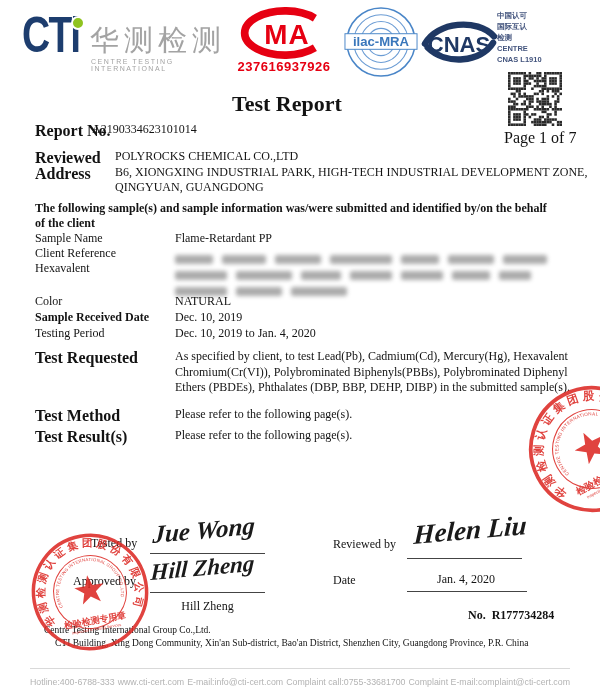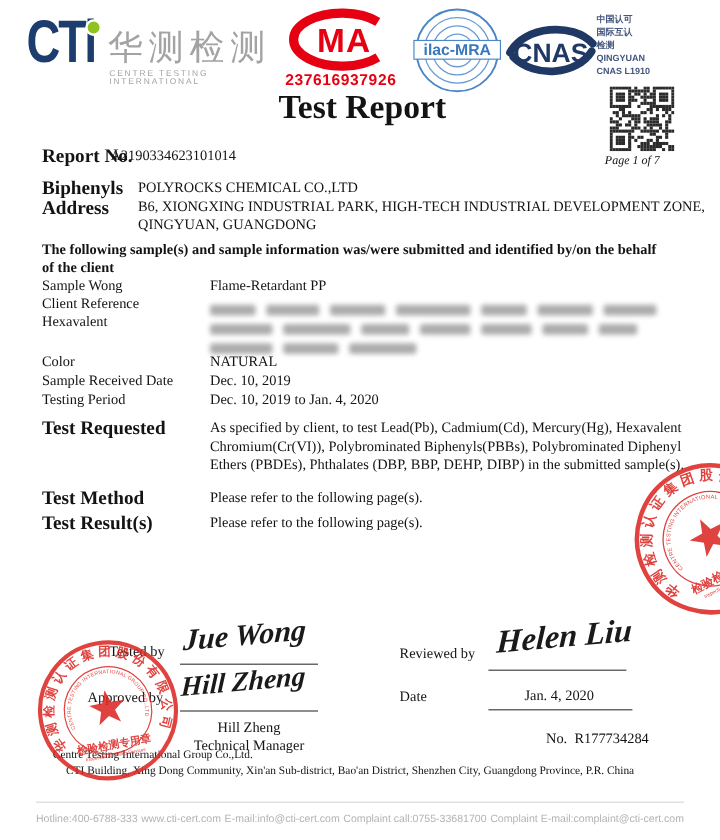--- a/index.html
+++ b/index.html
@@ -9,24 +9,24 @@
   .lb{font-weight:bold;font-size:16px;}
   .val{font-size:12px;}
   
   .cti-brand{font-family:"Liberation Sans",sans-serif;font-weight:800;font-size:50px;
              color:#1d3d6e;line-height:1;letter-spacing:-2px;transform:scaleX(.78);transform-origin:left top;}
   .cti-dot{position:absolute;width:10px;height:10px;border-radius:50%;background:#8fc31f;border:2px solid #fff;}
   .cti-cn{font-family:"Liberation Sans",sans-serif;color:#a3a3a3;font-size:29px;line-height:1;letter-spacing:5px;font-weight:500;}
   .cti-sub{font-family:"Liberation Sans",sans-serif;color:#a3a3a3;font-size:7px;letter-spacing:1.55px;}
   .cma-num{font-family:"Liberation Sans",sans-serif;font-weight:bold;font-size:13px;color:#e60012;
            letter-spacing:.5px;width:100px;text-align:center;}
-  .report-title{font-size:28px;font-weight:bold;}
+  .report-title{font-size:22px;font-weight:bold;margin-top:17px;}
   .cnas-lines div{font-family:"Liberation Sans",sans-serif;font-size:7.5px;font-weight:bold;
                   color:#44557e;line-height:11px;}
-  .page-label{font-size:10px;font-style:italic;}
+  .page-label{font-size:16px;}
   .statement{font-weight:bold;font-size:12px;line-height:15px;width:524px;}
   .wrapval{line-height:15.5px;}
   
   .blur-row{height:16px;white-space:nowrap;}
   .blur-row i{display:inline-block;height:9px;background:#8c8c8c;margin-right:9px;border-radius:2px;
               filter:blur(2px);opacity:.72;vertical-align:middle;}
   
   .sig{font-style:italic;font-weight:bold;color:#1a1a1a;white-space:nowrap;
        transform:rotate(-5deg) skewX(-8deg);transform-origin:left bottom;}
   .sig-line{border-top:1.2px solid #444;height:0;}
@@ -70,21 +70,21 @@
   <svg class="abs" style="left:420px;top:18px;" width="78" height="46" viewBox="0 0 84 50">
     <path d="M 5 28 C 18 4, 62 0, 80 20" fill="none" stroke="#1f3864" stroke-width="7" stroke-linecap="round"></path>
     <path d="M 8 32 C 28 52, 66 48, 79 27" fill="none" stroke="#1f3864" stroke-width="7" stroke-linecap="round"></path>
     <text x="42" y="37" text-anchor="middle" font-family="Liberation Sans,sans-serif" font-weight="bold" font-size="24" fill="#1f3864">CNAS</text>
   </svg>
 
   <div class="abs cnas-lines" style="left:497px;top:10px;">
     <div>中国认可</div>
     <div>国际互认</div>
     <div>检测</div>
-    <div>QINGYUAN</div>
+    <div>CENTRE</div>
     <div>CNAS L1910</div>
   </div>
 
   <div class="abs" style="left:508px;top:72px;width:54px;height:54px;" id="qr"><svg width="54" height="54" xmlns="http://www.w3.org/2000/svg">
         <rect x="0.00" y="0.00" width="2.57" height="2.57" fill="#2a2a2a"></rect>
         <rect x="2.57" y="0.00" width="2.57" height="2.57" fill="#2a2a2a"></rect>
         <rect x="5.14" y="0.00" width="2.57" height="2.57" fill="#2a2a2a"></rect>
         <rect x="7.71" y="0.00" width="2.57" height="2.57" fill="#2a2a2a"></rect>
         <rect x="10.29" y="0.00" width="2.57" height="2.57" fill="#2a2a2a"></rect>
         <rect x="12.86" y="0.00" width="2.57" height="2.57" fill="#2a2a2a"></rect>
@@ -328,46 +328,46 @@
         <rect x="36.00" y="51.43" width="2.57" height="2.57" fill="#2a2a2a"></rect>
         <rect x="43.71" y="51.43" width="2.57" height="2.57" fill="#2a2a2a"></rect>
         <rect x="48.86" y="51.43" width="2.57" height="2.57" fill="#2a2a2a"></rect>
         <rect x="51.43" y="51.43" width="2.57" height="2.57" fill="#2a2a2a"></rect>
       </svg></div>
   <div class="abs page-label" style="left:504px;top:129px;">Page 1 of 7</div>
 
   <div class="abs lb" style="left:35px;top:122px;">Report No.</div>
   <div class="abs val" style="left:92px;top:122px;">A2190334623101014</div>
 
-  <div class="abs lb" style="left:35px;top:149px;">Biphenyls</div>
+  <div class="abs lb" style="left:35px;top:149px;">Reviewed</div>
   <div class="abs val" style="left:115px;top:149px;">POLYROCKS CHEMICAL CO.,LTD</div>
 
   <div class="abs lb" style="left:35px;top:165px;">Address</div>
   <div class="abs val" style="left:115px;top:165px;">B6, XIONGXING INDUSTRIAL PARK, HIGH-TECH INDUSTRIAL DEVELOPMENT ZONE,</div>
   <div class="abs val" style="left:115px;top:180px;">QINGYUAN, GUANGDONG</div>
 
   <div class="abs statement" style="left:35px;top:201px;">The following sample(s) and sample information was/were submitted and identified by/on the behalf of the client</div>
 
-  <div class="abs val" style="left:35px;top:231px;">Sample Wong</div>
+  <div class="abs val" style="left:35px;top:231px;">Sample Name</div>
   <div class="abs val" style="left:175px;top:231px;">Flame-Retardant PP</div>
 
   <div class="abs val" style="left:35px;top:246px;">
     <div>Client Reference</div>
     <div>Hexavalent</div>
   </div>
   <div class="abs" style="left:175px;top:249px;width:385px;">
     <div class="blur-row"><i style="width:38px"></i><i style="width:44px"></i><i style="width:46px"></i><i style="width:62px"></i><i style="width:38px"></i><i style="width:46px"></i><i style="width:44px"></i></div>
     <div class="blur-row"><i style="width:52px"></i><i style="width:56px"></i><i style="width:40px"></i><i style="width:42px"></i><i style="width:42px"></i><i style="width:38px"></i><i style="width:32px"></i></div>
     <div class="blur-row"><i style="width:52px"></i><i style="width:46px"></i><i style="width:56px"></i></div>
   </div>
 
   <div class="abs val" style="left:35px;top:294px;">Color</div>
   <div class="abs val" style="left:175px;top:294px;">NATURAL</div>
 
-  <div class="abs val" style="left:35px;top:310px;">Sample Received Date</div>
+  <div class="abs val" style="left:35px;top:310px;font-weight:bold;">Sample Received Date</div>
   <div class="abs val" style="left:175px;top:310px;">Dec. 10, 2019</div>
 
   <div class="abs val" style="left:35px;top:326px;">Testing Period</div>
   <div class="abs val" style="left:175px;top:326px;">Dec. 10, 2019 to Jan. 4, 2020</div>
 
   <div class="abs lb" style="left:35px;top:349px;">Test Requested</div>
   <div class="abs val wrapval" style="left:175px;top:349px;width:400px;">As specified by client, to test Lead(Pb), Cadmium(Cd), Mercury(Hg), Hexavalent Chromium(Cr(VI)), Polybrominated Biphenyls(PBBs), Polybrominated Diphenyl Ethers (PBDEs), Phthalates (DBP, BBP, DEHP, DIBP) in the submitted sample(s).</div>
 
   <div class="abs lb" style="left:35px;top:407px;">Test Method</div>
   <div class="abs val" style="left:175px;top:407px;">Please refer to the following page(s).</div>
@@ -376,31 +376,30 @@
   <div class="abs val" style="left:175px;top:428px;">Please refer to the following page(s).</div>
 
   <div class="abs val" style="left:55px;top:536px;margin-left:36px;">Tested by</div>
   <div class="abs sig" style="left:152px;top:521px;font-size:25px;">Jue Wong</div>
   <div class="abs sig-line" style="left:150px;top:553px;width:115px;"></div>
 
   <div class="abs val" style="left:73px;top:574px;">Approved by</div>
   <div class="abs sig" style="left:150px;top:560px;font-size:23px;">Hill Zheng</div>
   <div class="abs sig-line" style="left:150px;top:592px;width:115px;"></div>
   <div class="abs val center" style="left:150px;top:599px;width:115px;">Hill Zheng</div>
-  <div class="abs val center" style="left:135px;top:614px;width:145px;">Technical Manager</div>
 
   <div class="abs val" style="left:333px;top:537px;">Reviewed by</div>
   <div class="abs sig" style="left:413px;top:520px;font-size:27px;">Helen Liu</div>
   <div class="abs sig-line" style="left:407px;top:558px;width:115px;"></div>
 
   <div class="abs val" style="left:333px;top:573px;">Date</div>
   <div class="abs val" style="left:437px;top:572px;">Jan. 4, 2020</div>
   <div class="abs sig-line" style="left:407px;top:591px;width:120px;"></div>
 
-  <div class="abs val" style="left:455px;top:608px;">
+  <div class="abs val" style="left:468px;top:608px;font-weight:bold;">
     <span>No.</span>&nbsp;&nbsp;<span>R177734284</span>
   </div>
 
   <div class="abs foot-small" style="left:44px;top:625px;">Centre Testing International Group Co.,Ltd.</div>
   <div class="abs foot-small" style="left:55px;top:638px;">CTI Building, Xing Dong Community, Xin'an Sub-district, Bao'an District, Shenzhen City, Guangdong Province, P.R. China</div>
   <div class="abs divider" style="left:30px;top:668px;width:540px;"></div>
   <div class="abs contacts" style="left:30px;top:677px;">
     <span>Hotline:400-6788-333</span>
     <span>www.cti-cert.com</span>
     <span>E-mail:info@cti-cert.com</span>

